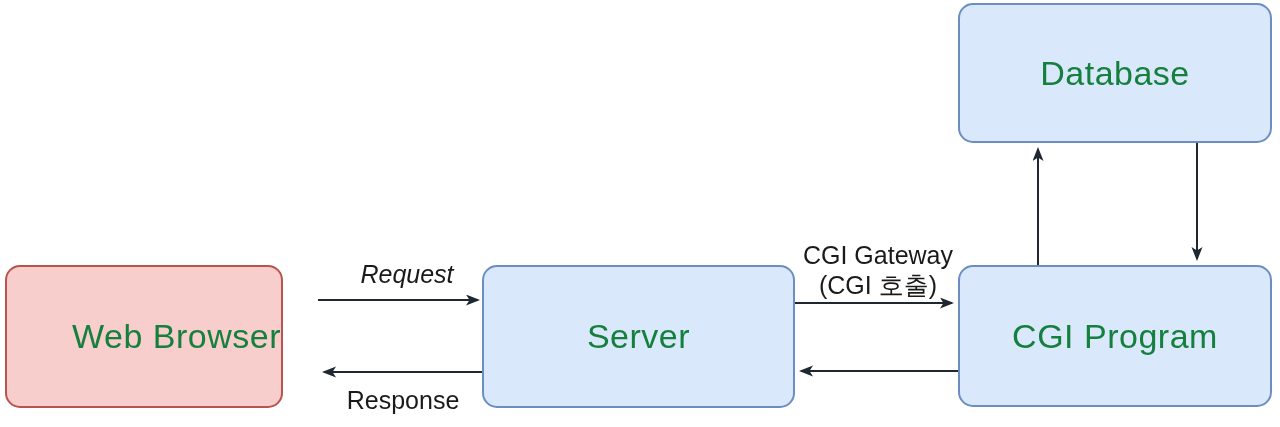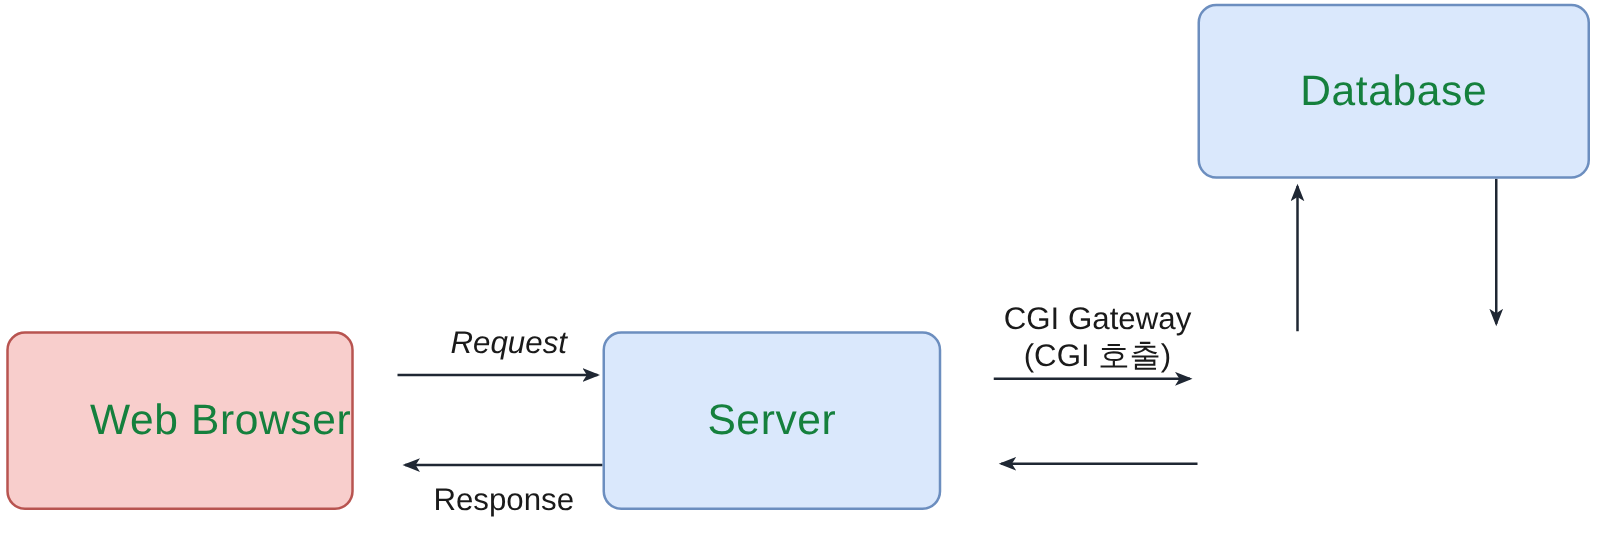--- a/index.html
+++ b/index.html
@@ -36,21 +36,21 @@
   }
   .node--red {
     background: #f8cecc;
     border-color: #b85450;
   }
   .node--blue {
     background: #dae8fc;
     border-color: #6c8ebf;
   }
   .node--web-browser { left: 5px;   top: 265px; width: 278px; height: 143px; justify-content: flex-end; }
-  .node--server      { left: 482px; top: 265px; width: 271px; height: 143px; }
+  .node--server      { left: 482px; top: 265px; width: 313px; height: 143px; }
   .node--cgi-program { left: 958px; top: 265px; width: 314px; height: 142px; }
   .node--database    { left: 958px; top: 3px;   width: 314px; height: 140px; }
 
   .edge-label {
     position: absolute;
     transform: translateX(-50%);
     font-size: 25px;
     line-height: 1.2;
     color: #1a1a1a;
     white-space: pre-line;
@@ -80,20 +80,23 @@
   </svg>
 
   <div class="node node--red node--web-browser">
     <span>Web Browser</span>
   </div>
 
   <div class="node node--blue node--server">
     <span>Server</span>
   </div>
 
+  <div class="node node--blue node--cgi-program">
+    <span>CGI Program</span>
+  </div>
 
   <div class="node node--blue node--database">
     <span>Database</span>
   </div>
 
   <div class="edge-label edge-label--request">Request</div>
 
   <div class="edge-label edge-label--response">Response</div>
 
   <div class="edge-label edge-label--gateway">CGI Gateway

